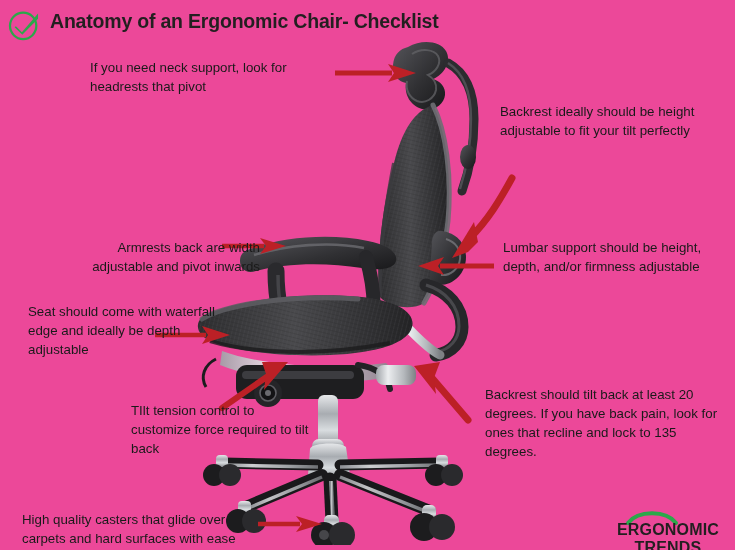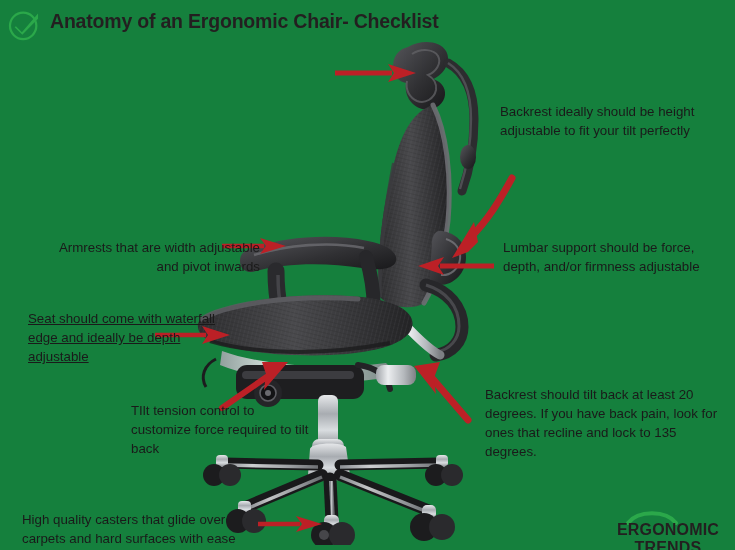--- a/index.html
+++ b/index.html
@@ -7,21 +7,21 @@
     padding: 0;
     background: #ffffff;
   }
   body {
     font-family: "Liberation Sans", sans-serif;
   }
   #infographic {
     position: relative;
     width: 735px;
     height: 550px;
-    background: #15803d;
+    background: #ec4899;
     overflow: hidden;
   }
 
   
   .header {
     position: absolute;
     left: 0; top: 0;
     width: 735px; height: 48px;
     display: flex;
     align-items: center;
@@ -50,21 +50,21 @@
     font-size: 13.3px;
     line-height: 19px;
     font-family: "Liberation Sans", sans-serif;
   }
   .note.right-align { text-align: right; }
 
   .note-neck      { left: 90px;  top: 58px;  width: 245px; text-align: left;}
   .note-backrest  { left: 500px; top: 102px; width: 228px; }
   .note-armrest   { left: 55px;  top: 238px; width: 205px; }
   .note-lumbar    { left: 503px; top: 238px; width: 230px; }
-  .note-seat      { left: 28px;  top: 309px; width: 215px; text-decoration: underline; }
+  .note-seat      { left: 28px;  top: 302px; width: 215px; }
   .note-tilt      { left: 85px;  top: 401px; width: 180px; margin-left: 46px; }
   .note-recline   { left: 485px; top: 385px; width: 240px; }
   .note-casters   { left: 22px;  top: 510px; width: 235px; }
 
   
   .chair-art {
     position: absolute;
     left: 190px;
     top: 35px;
     width: 330px;
@@ -306,26 +306,27 @@
       <path d="M468 420 L432 378" stroke="#bc2026" stroke-width="7" stroke-linecap="round"></path>
       <path d="M440 362 L414 366 L436 394 L434 378 Z" fill="#bc2026"></path>
     </g>
 
     <g>
       <path d="M258 524 L300 524" stroke="#bc2026" stroke-width="4.5"></path>
       <path d="M296 516 L322 524 L296 532 L302 524 Z" fill="#bc2026"></path>
     </g>
   </svg>
 
+  <div class="note note-neck">If you need neck support, look for headrests that pivot</div>
 
   <div class="note note-backrest">Backrest ideally should be height adjustable to fit your tilt perfectly</div>
 
-  <div class="note note-armrest right-align">Armrests that are width adjustable and pivot inwards</div>
-
-  <div class="note note-lumbar">Lumbar support should be force, depth, and/or firmness adjustable</div>
+  <div class="note note-armrest right-align">Armrests back are width adjustable and pivot inwards</div>
+
+  <div class="note note-lumbar">Lumbar support should be height, depth, and/or firmness adjustable</div>
 
   <div class="note note-seat">Seat should come with waterfall edge and ideally be depth adjustable</div>
 
   <div class="note note-tilt">TIlt tension control to customize force required to tilt back</div>
 
   <div class="note note-recline">Backrest should tilt back at least 20 degrees. If you have back pain, look for ones that recline and lock to 135 degrees.</div>
 
   <div class="note note-casters">High quality casters that glide over carpets and hard surfaces with ease</div>
 
   <div class="logo">

